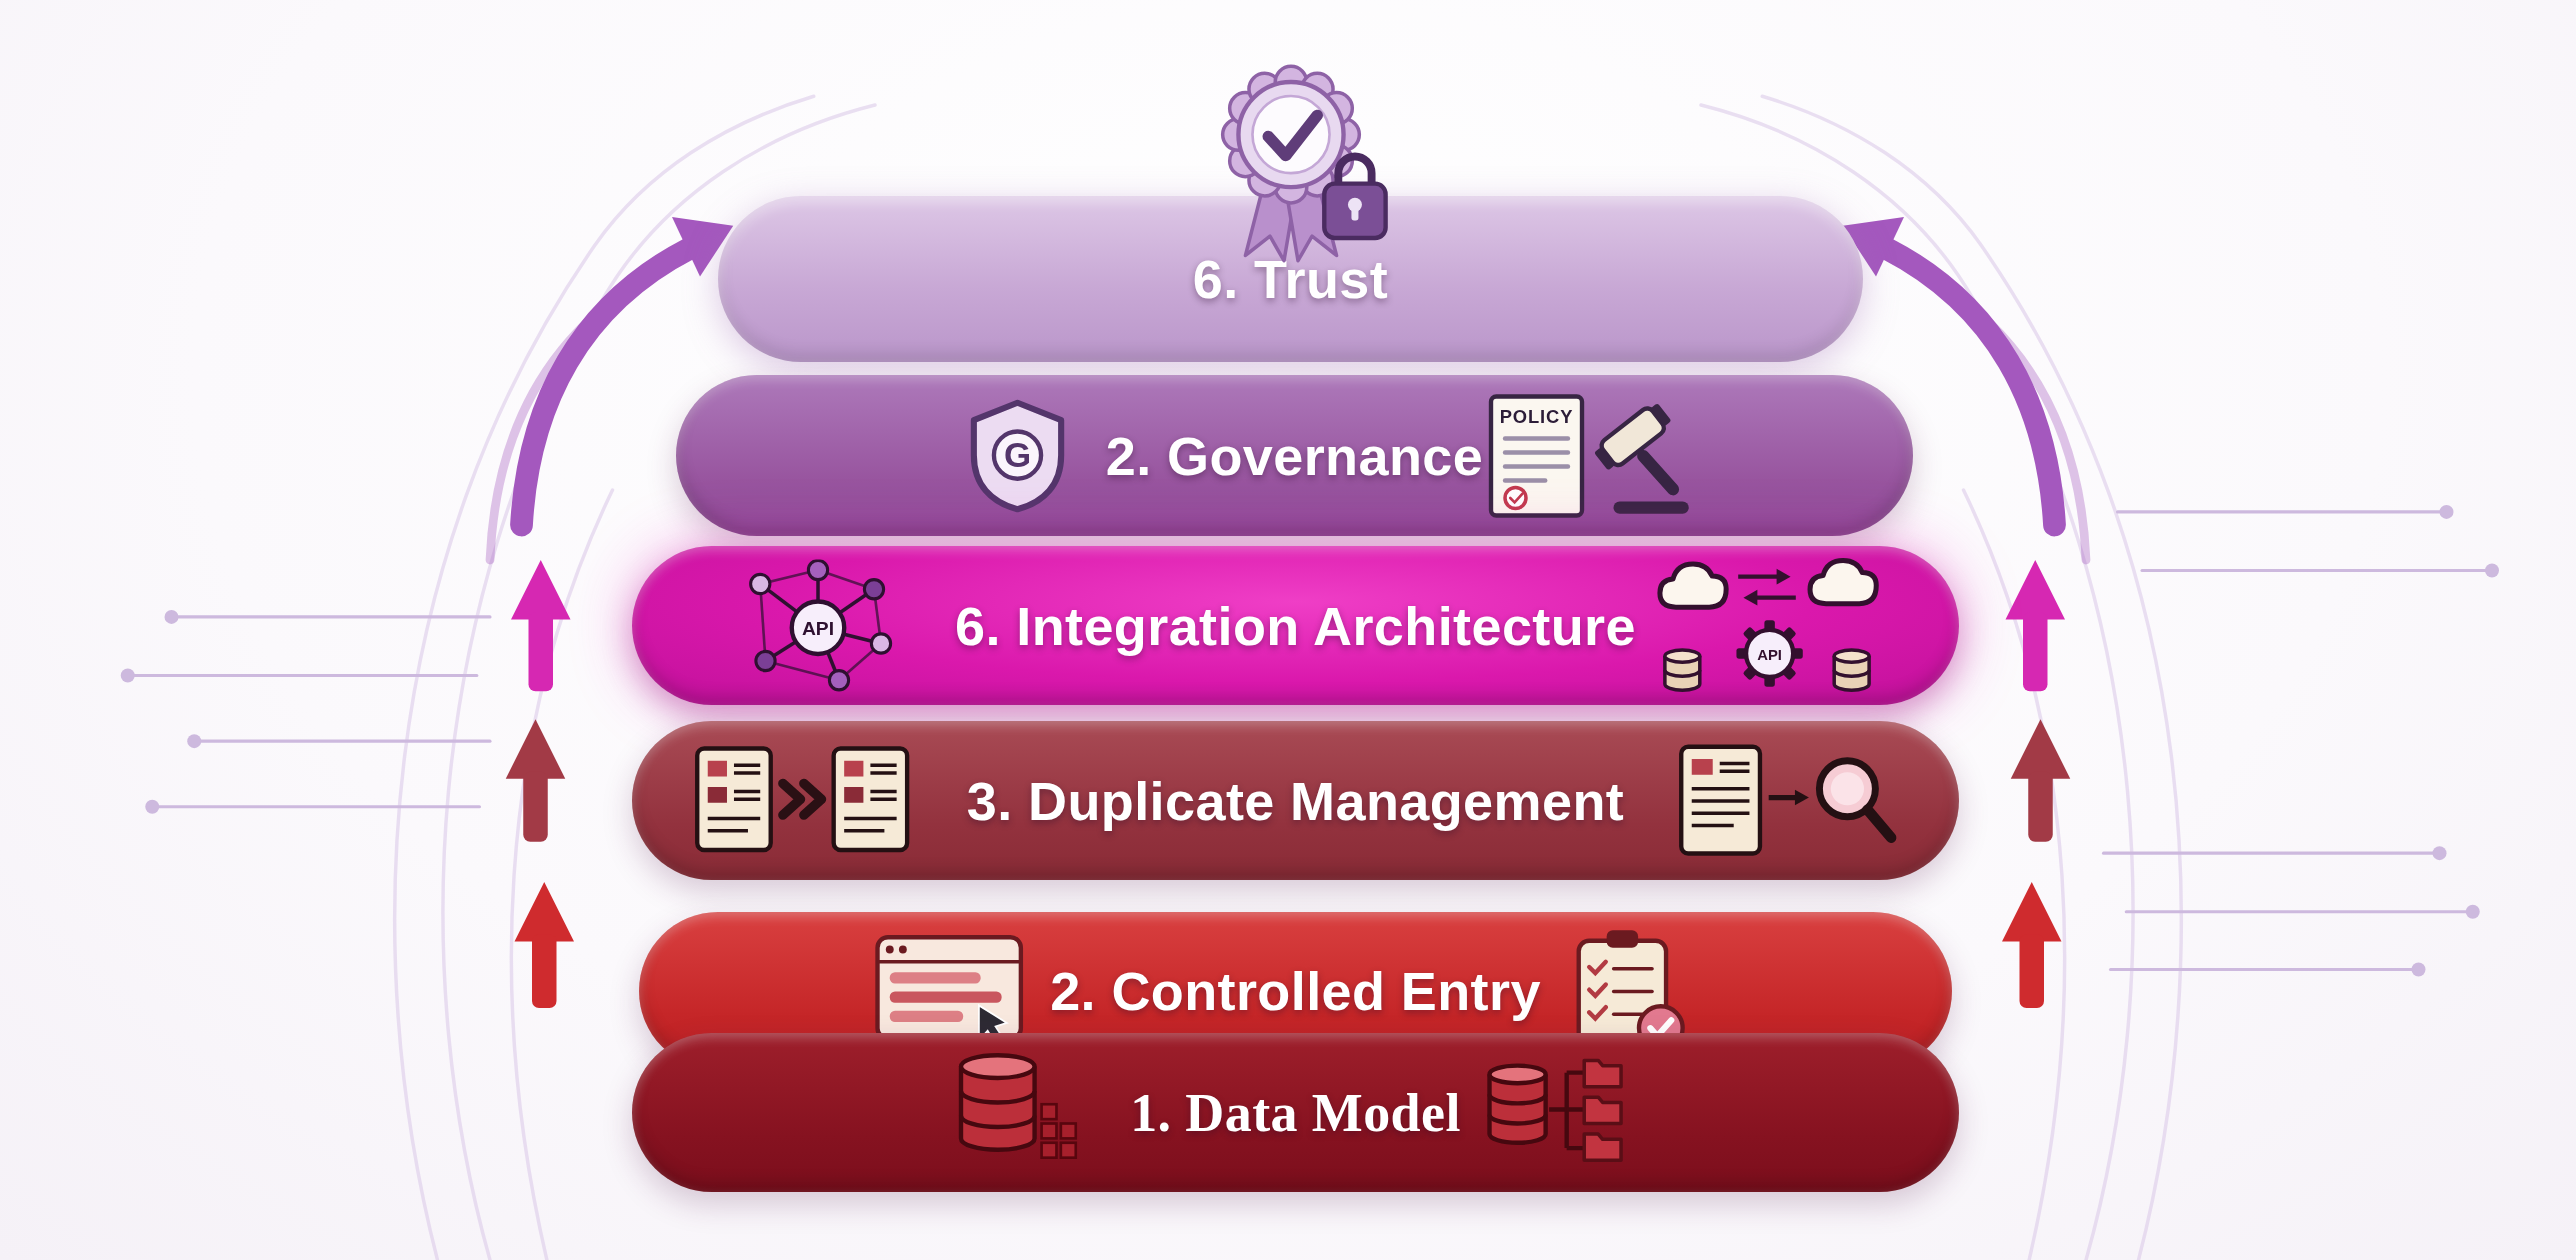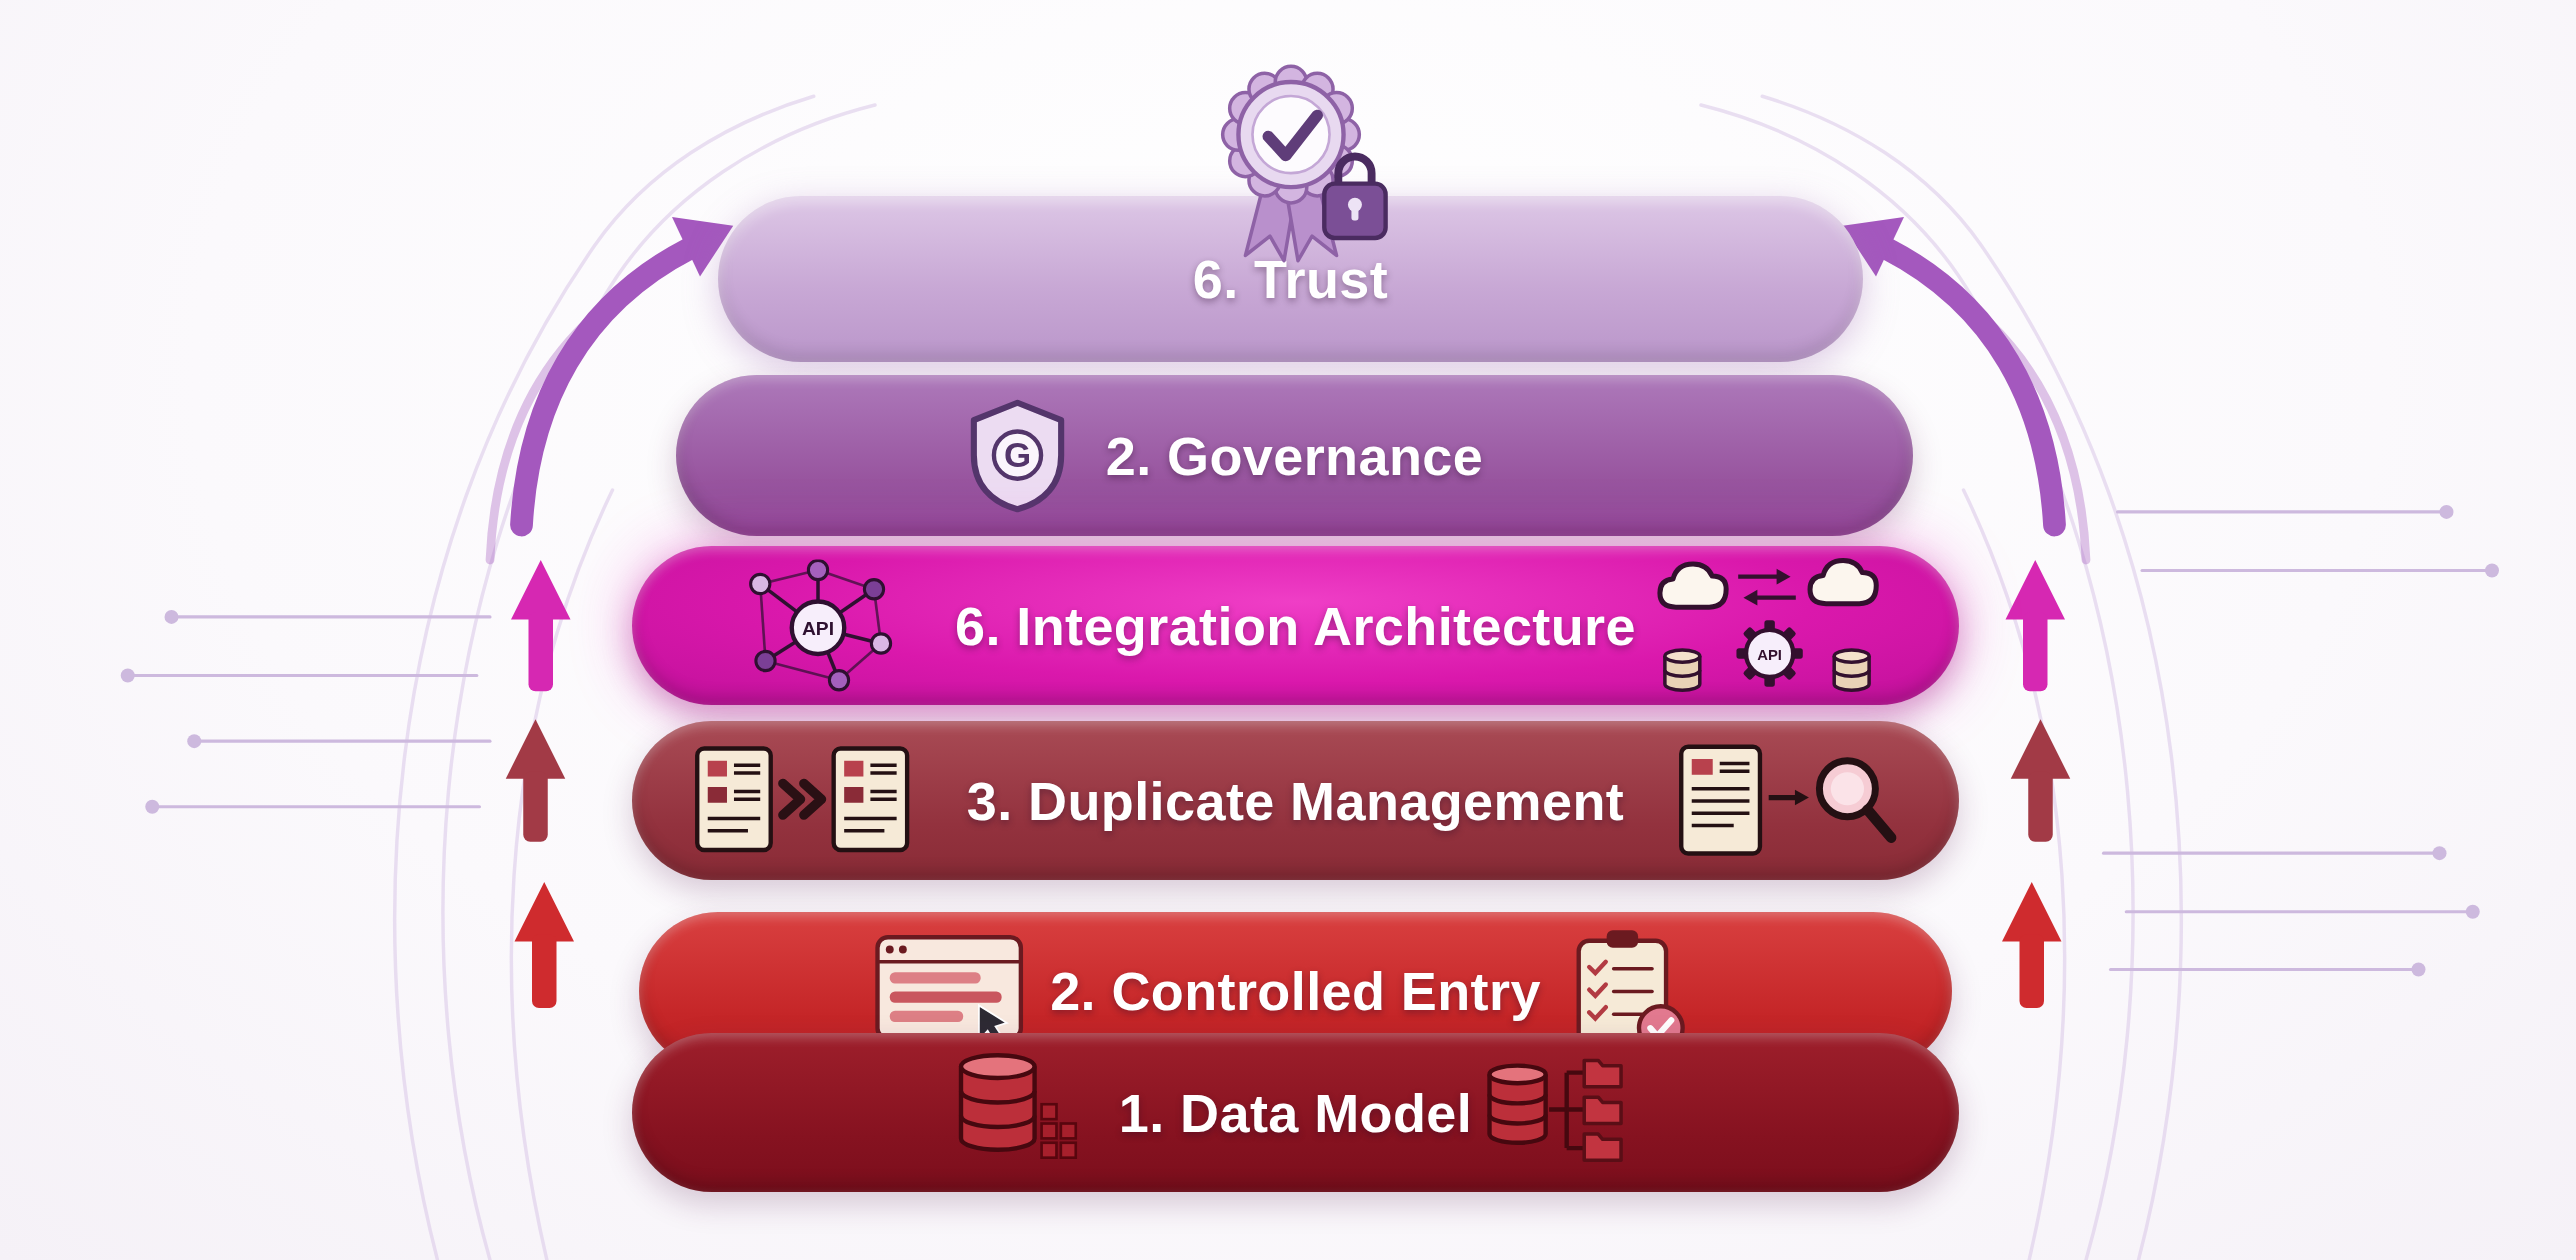--- a/index.html
+++ b/index.html
@@ -151,20 +151,43 @@
 
     <div class="bar bar5" style="background: linear-gradient(rgb(173, 121, 186) 0%, rgb(152, 85, 159) 65%, rgb(140, 74, 149) 100%);">
       <div class="icon icon-left">
         <svg width="105" height="117" viewBox="0 0 120 134">
           <path d="M60 6 L110 26 V66 C110 100 90 120 60 128 C30 120 10 100 10 66 V26 Z" fill="#ecdcf2" stroke="#53356b" stroke-width="7" stroke-linejoin="round"></path>
           <circle cx="60" cy="66" r="27" fill="#faf5fc" stroke="#53356b" stroke-width="5"></circle>
           <text x="60" y="80" font-size="40" font-weight="bold" fill="#53356b" text-anchor="middle">G</text>
         </svg>
       </div>
       <div class="label">2. Governance</div>
+      <div class="icon icon-right">
+        <svg width="210" height="140" viewBox="0 0 240 160">
+          <rect x="8" y="12" width="104" height="136" rx="6" fill="#fbf7f0" stroke="#372543" stroke-width="5"></rect>
+          <text x="60" y="42" font-size="21" font-weight="bold" fill="#2c1d38" text-anchor="middle" letter-spacing="1">POLICY</text>
+          <g stroke="#9b8fa8" stroke-width="5" stroke-linecap="round">
+            <line x1="24" y1="60" x2="96" y2="60"></line>
+              <line x1="24" y1="76" x2="96" y2="76"></line>
+            <line x1="24" y1="92" x2="96" y2="92"></line>
+              <line x1="24" y1="108" x2="70" y2="108"></line>
+          </g>
+          <circle cx="36" cy="128" r="12" fill="#ffffff" stroke="#c23a4e" stroke-width="4"></circle>
+          <path d="M30 128 l5 5 l9 -10" fill="none" stroke="#c23a4e" stroke-width="3" stroke-linecap="round"></path>
+          <g>
+            <g transform="translate(170,58) rotate(-38)">
+              <rect x="-36" y="-17" width="72" height="34" rx="8" fill="#f1e7d8" stroke="#372543" stroke-width="5"></rect>
+              <rect x="-46" y="-13" width="10" height="26" rx="3" fill="#372543"></rect>
+              <rect x="36" y="-13" width="10" height="26" rx="3" fill="#372543"></rect>
+            </g>
+            <line x1="182" y1="80" x2="216" y2="118" stroke="#372543" stroke-width="14" stroke-linecap="round"></line>
+            <rect x="148" y="132" width="86" height="14" rx="7" fill="#372543"></rect>
+          </g>
+        </svg>
+      </div>
     </div>
 
     <div class="bar bar4" style="background: radial-gradient(at 50% 35%, rgb(239, 62, 198) 0%, rgb(218, 24, 172) 55%, rgb(192, 16, 154) 100%);">
       <div class="icon icon-left">
         <svg width="154" height="133" viewBox="0 0 176 152">
           <g stroke="#2e1030" stroke-width="4">
             <line x1="88" y1="78" x2="22" y2="28"></line>
               <line x1="88" y1="78" x2="88" y2="12"></line>
             <line x1="88" y1="78" x2="152" y2="34"></line>
               <line x1="88" y1="78" x2="160" y2="96"></line>
@@ -318,21 +341,21 @@
             <line x1="58" y1="52" x2="102" y2="52"></line>
               <line x1="58" y1="78" x2="102" y2="78"></line>
               <line x1="58" y1="104" x2="96" y2="104"></line>
           </g>
           <circle cx="112" cy="120" r="25" fill="#e2798f" stroke="#6b1a20" stroke-width="5"></circle>
           <path d="M100 120 l8 9 l16 -18" fill="none" stroke="#ffffff" stroke-width="7" stroke-linecap="round" stroke-linejoin="round"></path>
         </svg>
       </div>
     </div>
 
-    <div class="bar bar1" style="background: linear-gradient(rgb(158, 31, 43) 0%, rgb(134, 18, 32) 65%, rgb(123, 14, 28) 100%);">
+    <div class="bar bar1" style="background: linear-gradient(rgb(158, 31, 43) 0%, rgb(134, 18, 32) 65%, rgb(123, 14, 28) 100%); font-family: Liberation Serif, serif;">
       <div class="icon icon-left">
         <svg width="127" height="123" viewBox="0 0 145 140">
           <g transform="translate(8,4)" stroke="#46080f" stroke-width="5">
             <path d="M0 13 v82 a42 13 0 0 0 84 0 v-82" fill="#bc2f3a"></path>
             <path d="M0 41 a42 13 0 0 0 84 0" fill="none"></path>
             <path d="M0 69 a42 13 0 0 0 84 0" fill="none"></path>
             <ellipse cx="42" cy="13" rx="42" ry="13" fill="#e4737c"></ellipse>
           </g>
           <g fill="#a7202c" stroke="#58060e" stroke-width="3">
             <rect x="100" y="60" width="17" height="17"></rect>

